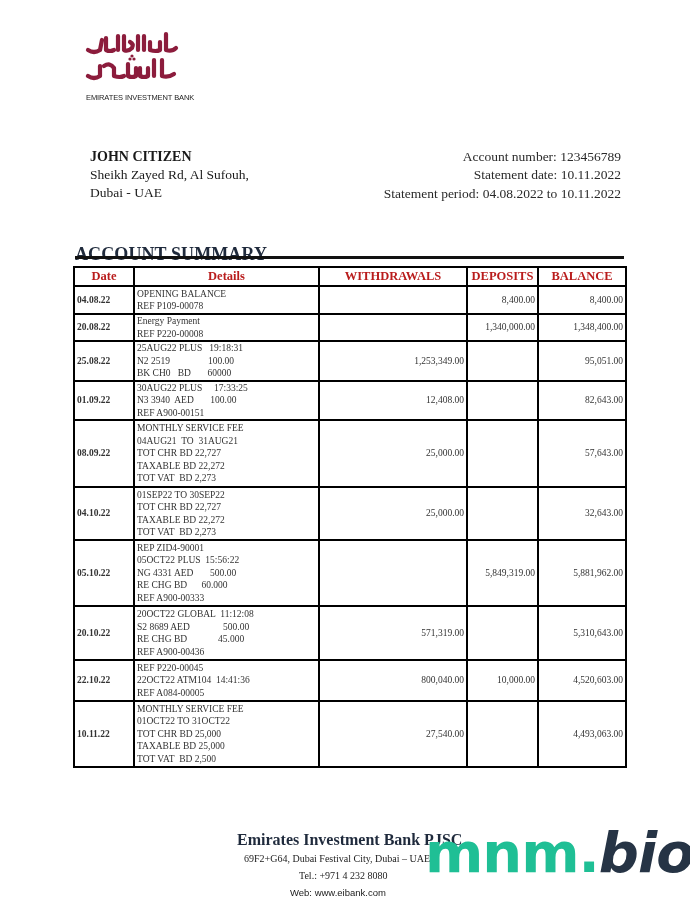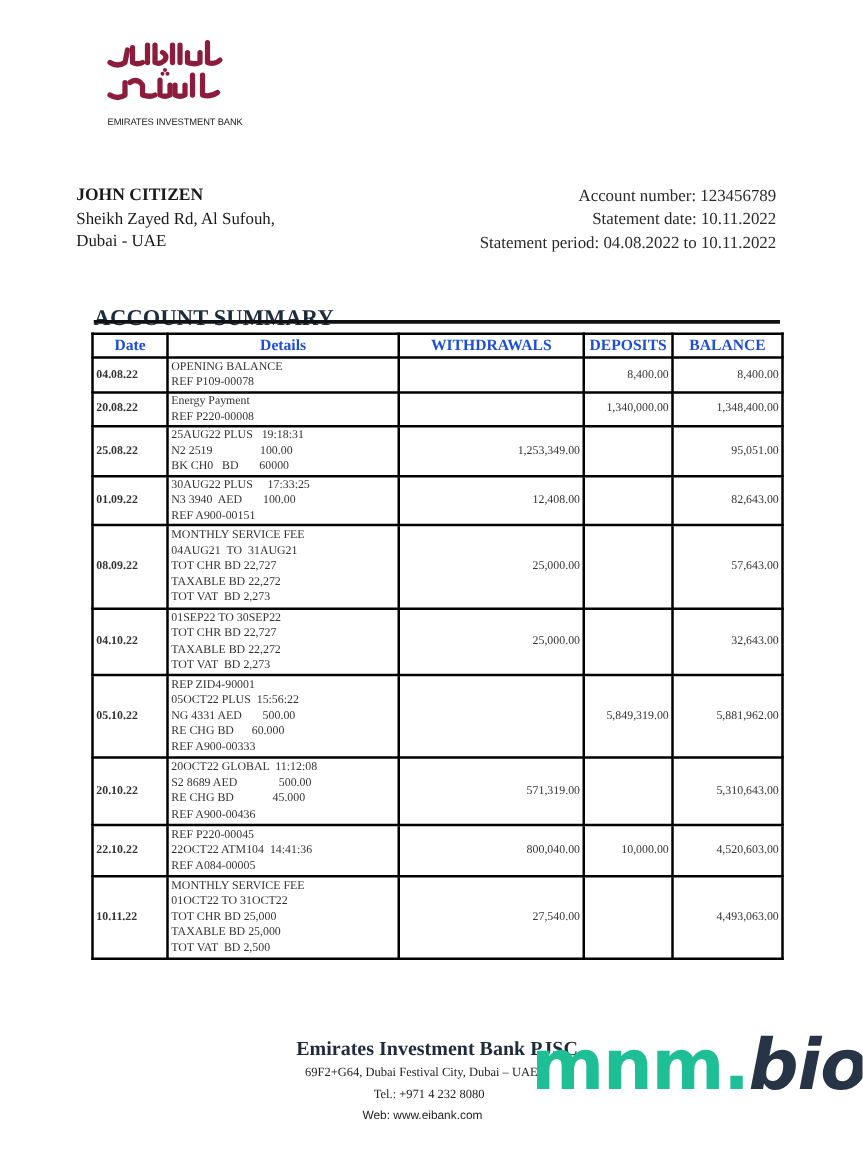--- a/index.html
+++ b/index.html
@@ -1,27 +1,27 @@
 <!DOCTYPE html>
 <html><head>
 <meta charset="utf-8">
 <style>
   html, body { margin:0; padding:0; background:#ffffff; }
   body { width:690px; height:920px; position:relative; overflow:hidden; font-family:"Liberation Serif", serif; color:#1a1a1a; }
   .logo { position:absolute; left:70px; top:30px; width:120px; }
   .logo-ar { display:block; margin-left:14px; }
   .logo-en { position:absolute; left:0; top:63px; font-family:"Liberation Sans", sans-serif; font-size:7.5px; font-weight:normal; letter-spacing:-0.1px; color:#222; white-space:nowrap;margin-left:16px; }
-  .cust { position:absolute; left:61px; top:148px; font-size:13.5px; line-height:18px; }
+  .cust { position:absolute; left:90px; top:148px; font-size:13.5px; line-height:18px; }
   .cust .name { font-weight:bold; font-size:14px; }
   .acct { position:absolute; right:69px; top:148px; text-align:right; font-size:13.5px; line-height:18.3px; color:#2a2a2a; }
   .sum-title { position:absolute; left:75px; top:244px; font-size:18px; font-weight:bold; color:#1f2a3c; letter-spacing:0.1px; }
   .sum-rule { position:absolute; left:75px; top:256px; width:549px; height:3px; background:#111; }
   table.stmt { position:absolute; left:73px; top:266px; width:552px; border-collapse:collapse; table-layout:fixed; }
   table.stmt th, table.stmt td { border:2px solid #000; padding:0 2px; vertical-align:middle; }
-  table.stmt th { font-weight:bold; font-size:12.5px; height:17px; text-align:center; color:#1d4ed8; }
+  table.stmt th { font-weight:bold; font-size:12.5px; height:17px; text-align:center; color:#b91c1c; }
   table.stmt td { font-size:9.5px; line-height:12.5px; color:#333; }
   td.date { font-weight:bold; color:#1a1a1a; font-size:9.5px; }
   td.det div { white-space:pre; }
   td.num { text-align:right; }
   .footer { position:absolute; left:0; top:831px; width:690px; }
   .f1 { position:absolute; left:237px; top:0; font-size:16px; font-weight:bold; color:#1f2a3c; white-space:nowrap; }
   .f2 { position:absolute; left:244px; top:22px; font-size:10px; color:#222; white-space:nowrap; }
   .f3 { position:absolute; left:299px; top:39px; font-size:10px; color:#222; white-space:nowrap; }
   .f4 { position:absolute; left:290px; top:56px; font-size:9.5px; font-family:"Liberation Sans", sans-serif; color:#222; white-space:nowrap; }
   .wm { position:absolute; left:425px; top:818px; font-family:"DejaVu Sans", sans-serif; font-weight:bold; font-size:56px; letter-spacing:-1px; line-height:70px; white-space:nowrap; }

